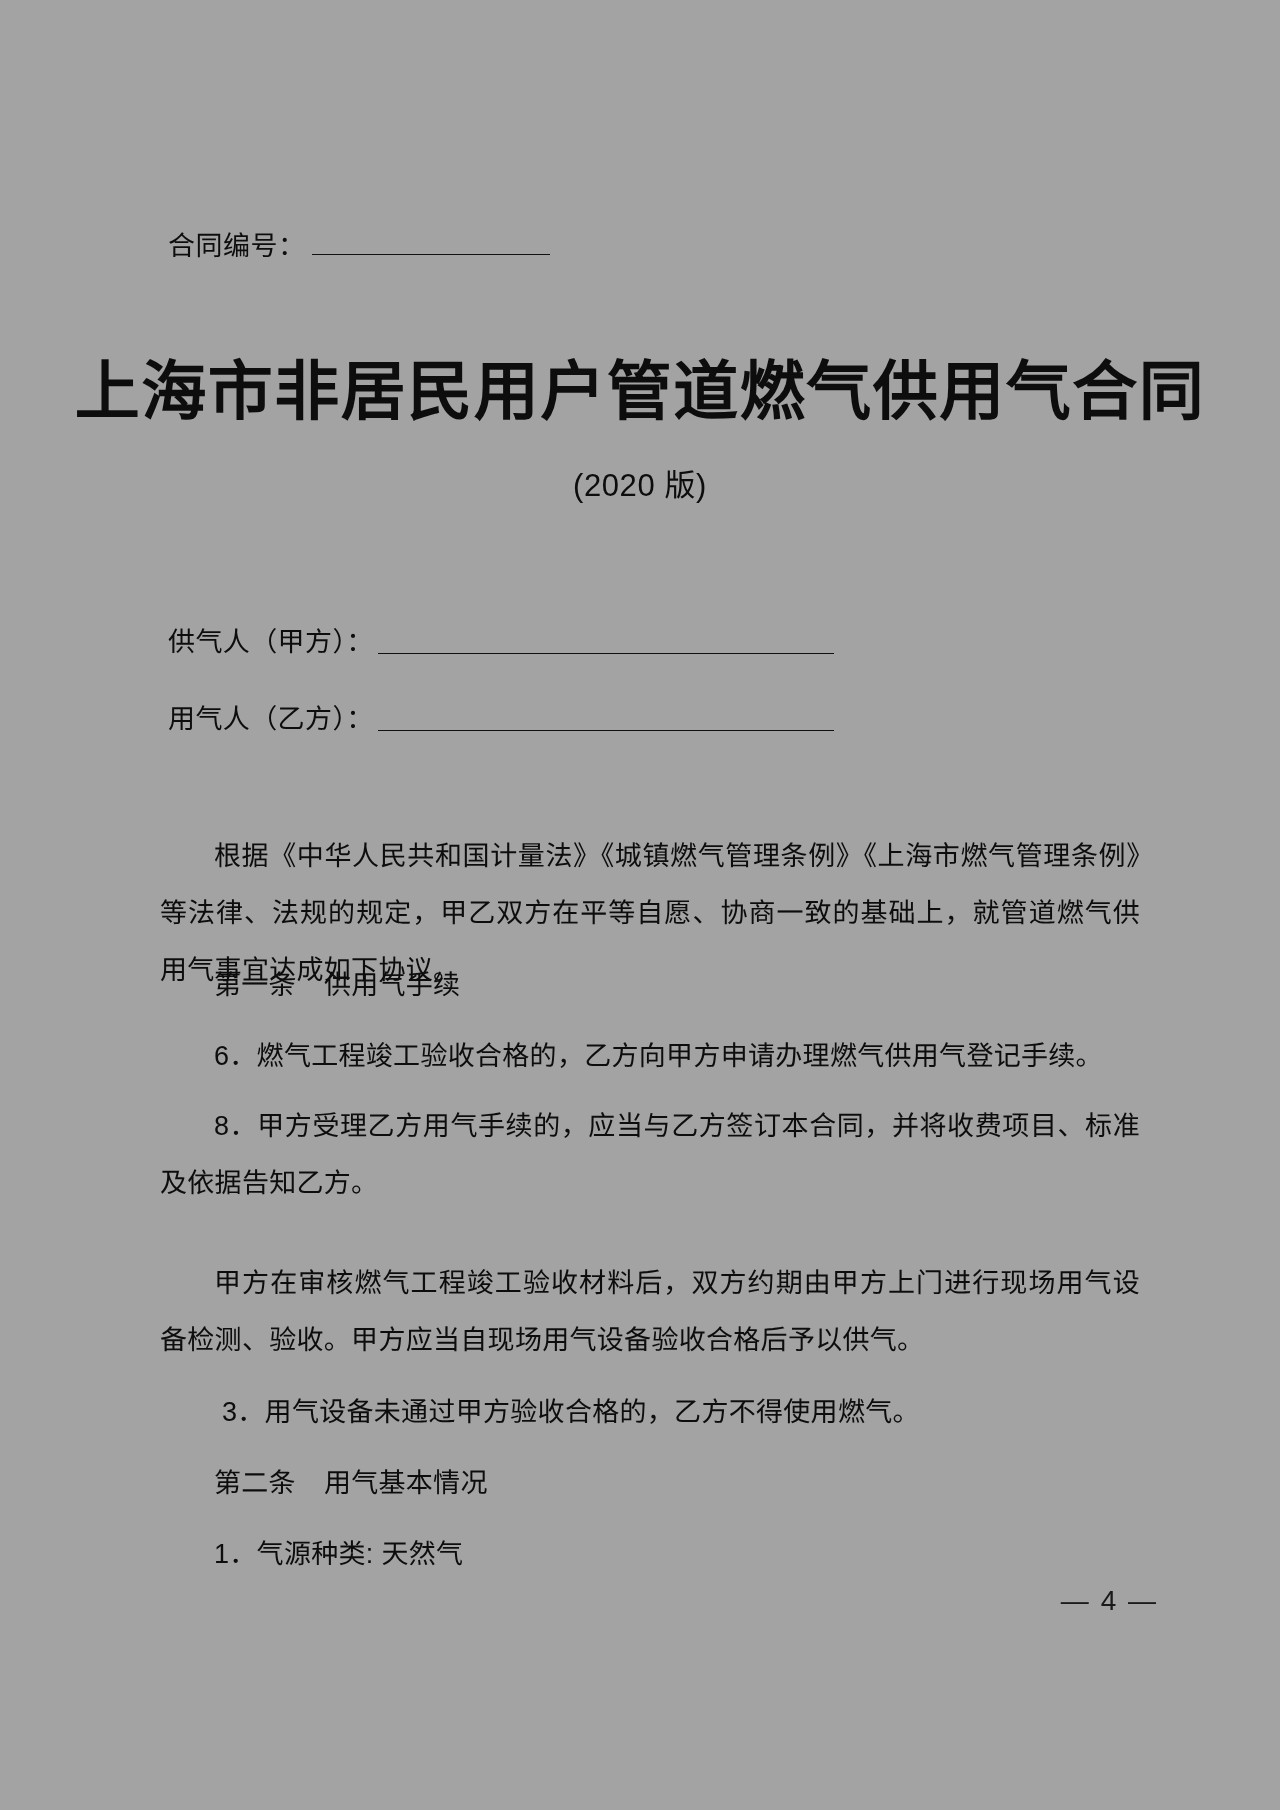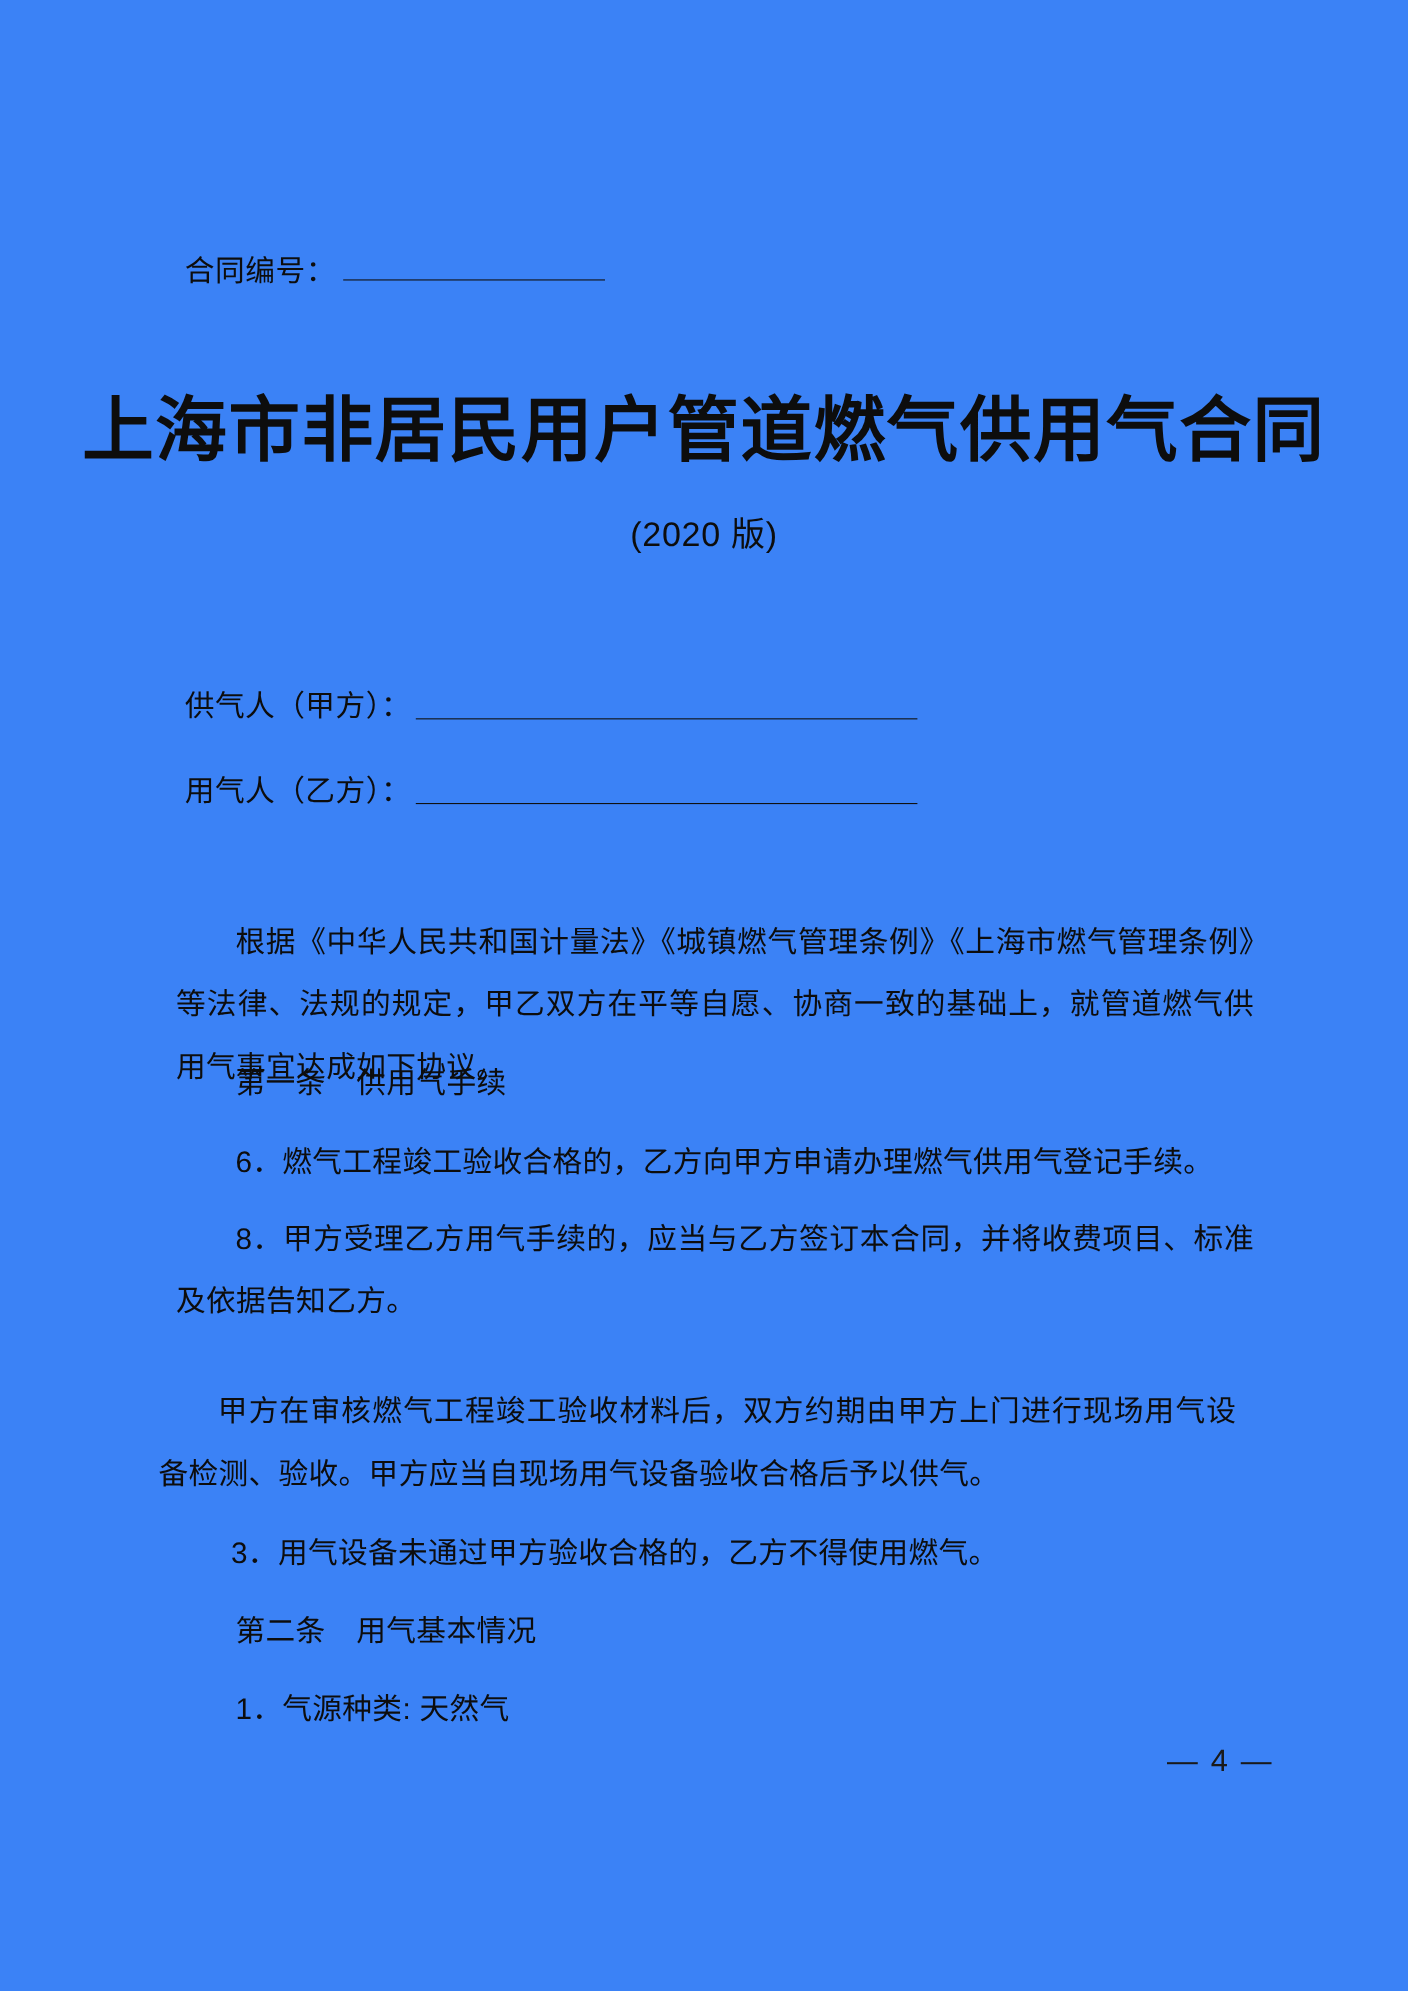--- a/index.html
+++ b/index.html
@@ -11,21 +11,21 @@
   body {
     font-family: "Liberation Sans", "DejaVu Sans", sans-serif;
     color: #0d0d0d;
     -webkit-font-smoothing: antialiased;
   }
   .page {
     position: relative;
     width: 1280px;
     height: 1810px;
     margin: 0 auto;
-    background: #3b82f6;
+    background: #a3a3a3;
     box-sizing: border-box;
     overflow: hidden;
   }
   .content {
     position: absolute;
     left: 0;
     top: 0;
     width: 1280px;
     height: 1810px;
     padding: 0;
@@ -111,22 +111,22 @@
     text-align: justify;
     text-justify: inter-ideograph;
     line-height: 57px;
   }
   .para.indent { text-indent: 54px; }
 
   .p-intro      { position: absolute; top: 828px;  left: 160px; width: 980px; }
   .p-art1       { position: absolute; top: 957px;  left: 160px; width: 980px; }
   .p-1-1        { position: absolute; top: 1028px; left: 160px; width: 980px; }
   .p-1-2        { position: absolute; top: 1098px; left: 160px; width: 980px; }
-  .p-1-extra    { position: absolute; top: 1255px; left: 144px; width: 980px; }
-  .p-1-3        { position: absolute; top: 1384px; left: 156px; width: 980px; }
+  .p-1-extra    { position: absolute; top: 1255px; left: 160px; width: 980px; }
+  .p-1-3        { position: absolute; top: 1384px; left: 168px; width: 980px; }
   .p-art2       { position: absolute; top: 1455px; left: 160px; width: 980px; }
   .p-2-1        { position: absolute; top: 1526px; left: 160px; width: 980px; }
 
   .art-head { letter-spacing: 0.3px; }
   .art-gap { display: inline-block; width: 28px; }
 
   
   .page-footer {
     position: absolute;
     left: 0;

